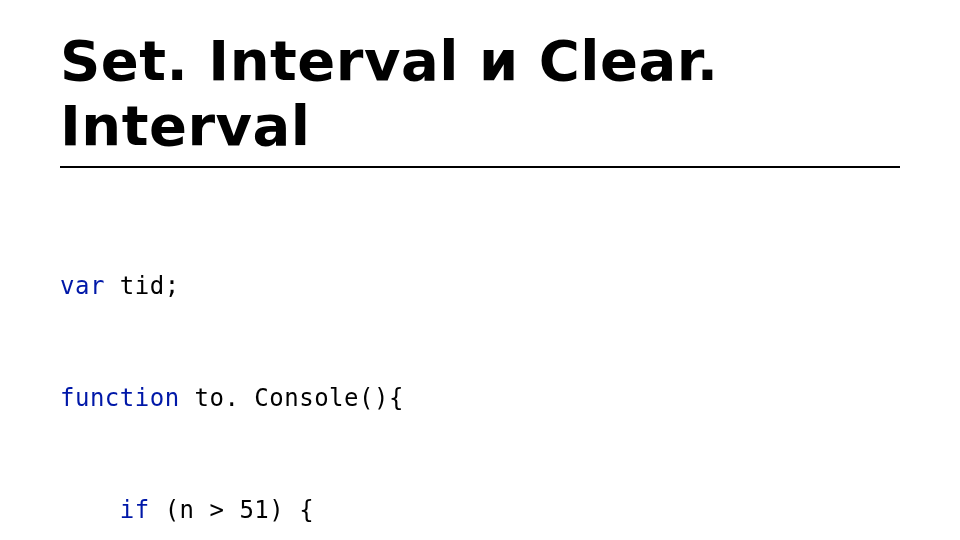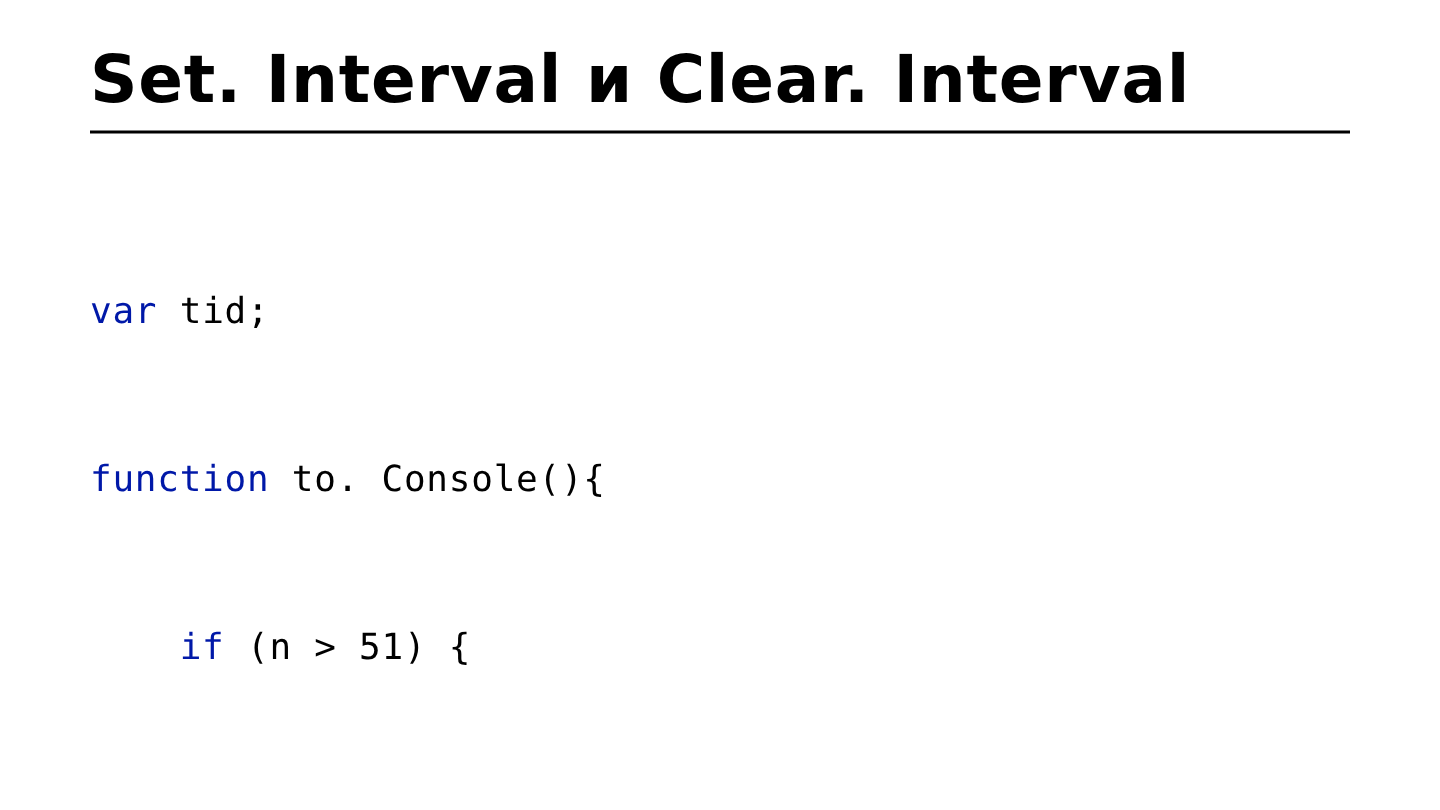--- a/index.html
+++ b/index.html
@@ -8,21 +8,21 @@
     width: 960px;
     height: 540px;
     background: #ffffff;
     font-family: "DejaVu Sans", "Verdana", sans-serif;
   }
   .slide {
     box-sizing: border-box;
     padding: 28px 60px 0 60px;
   }
   .title {
-    font-size: 44px;
+    font-size: 56px;
     font-weight: 900;
     color: #000;
     margin: 0 0 8px 0;
     letter-spacing: 0.5px;
     border-bottom: 2px solid #000;
     padding-bottom: 8px;
     font-family: "DejaVu Sans", "Verdana", sans-serif;
   }
   .code {
     font-family: "DejaVu Sans Mono", "Menlo", "Consolas", monospace;

